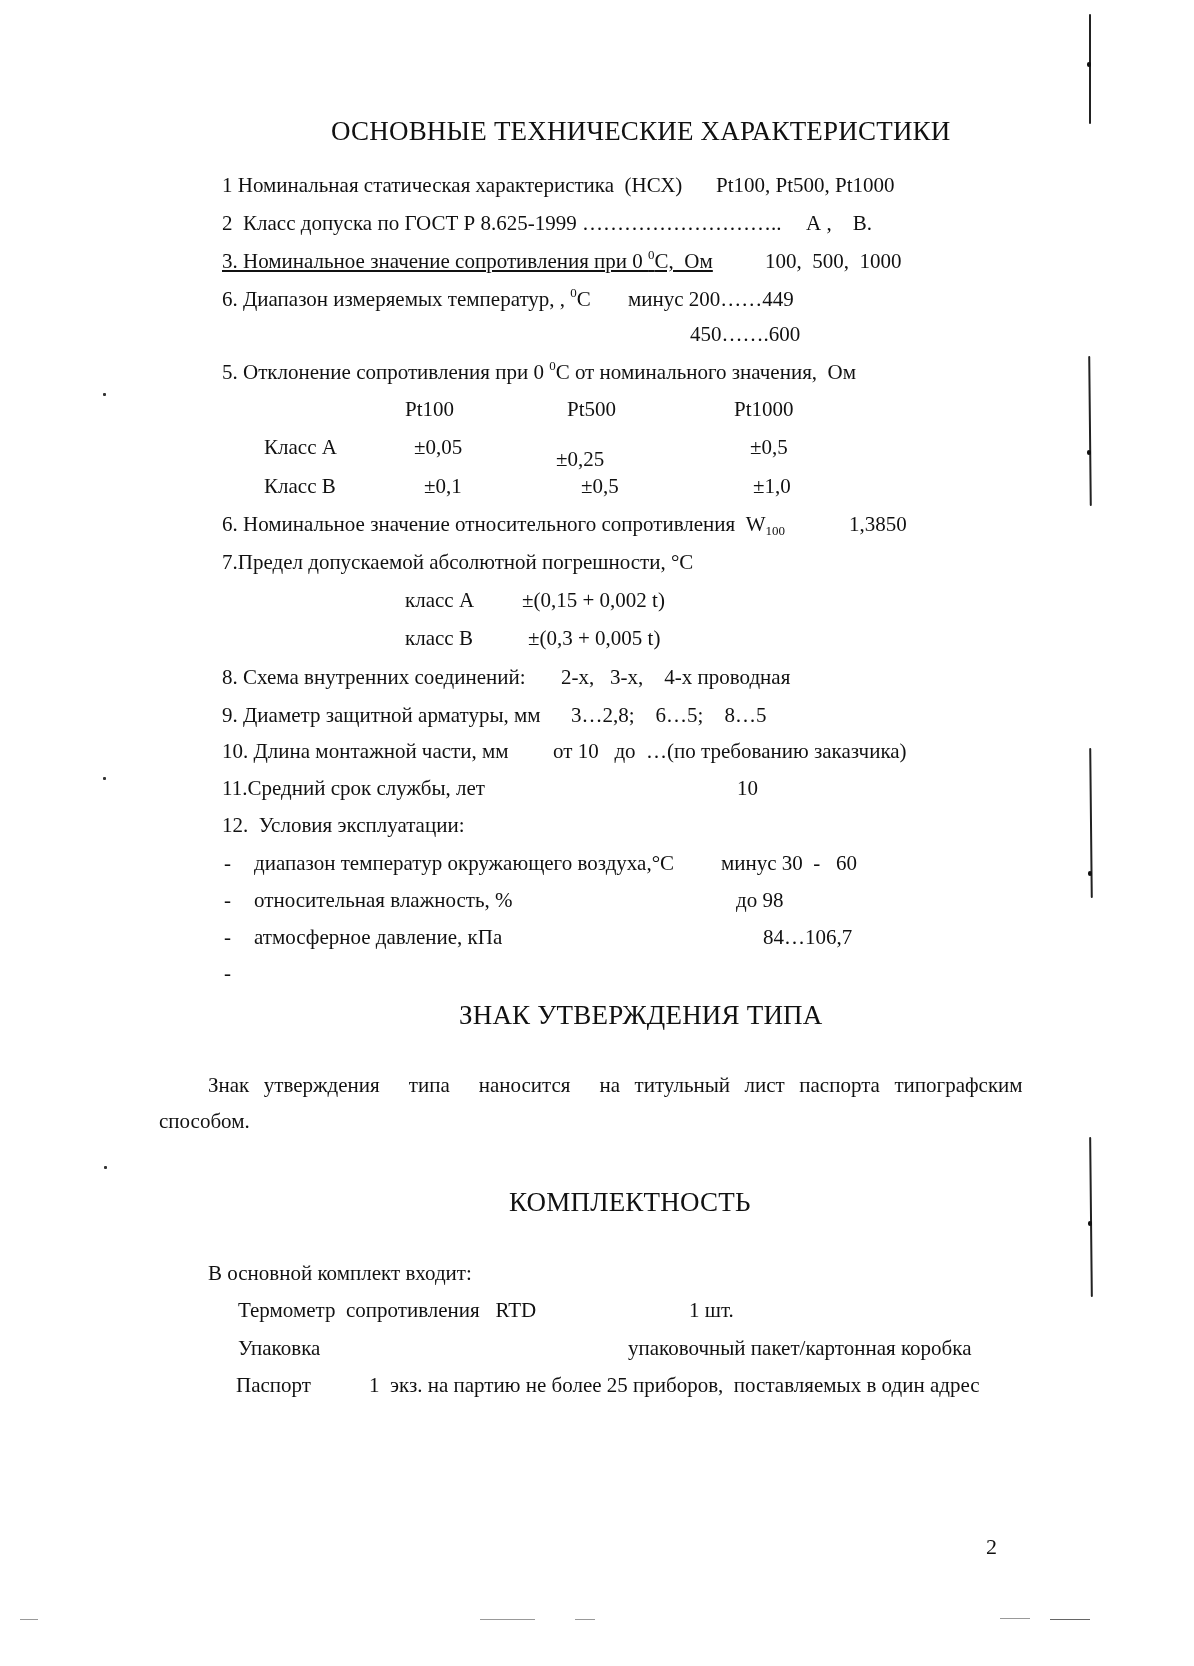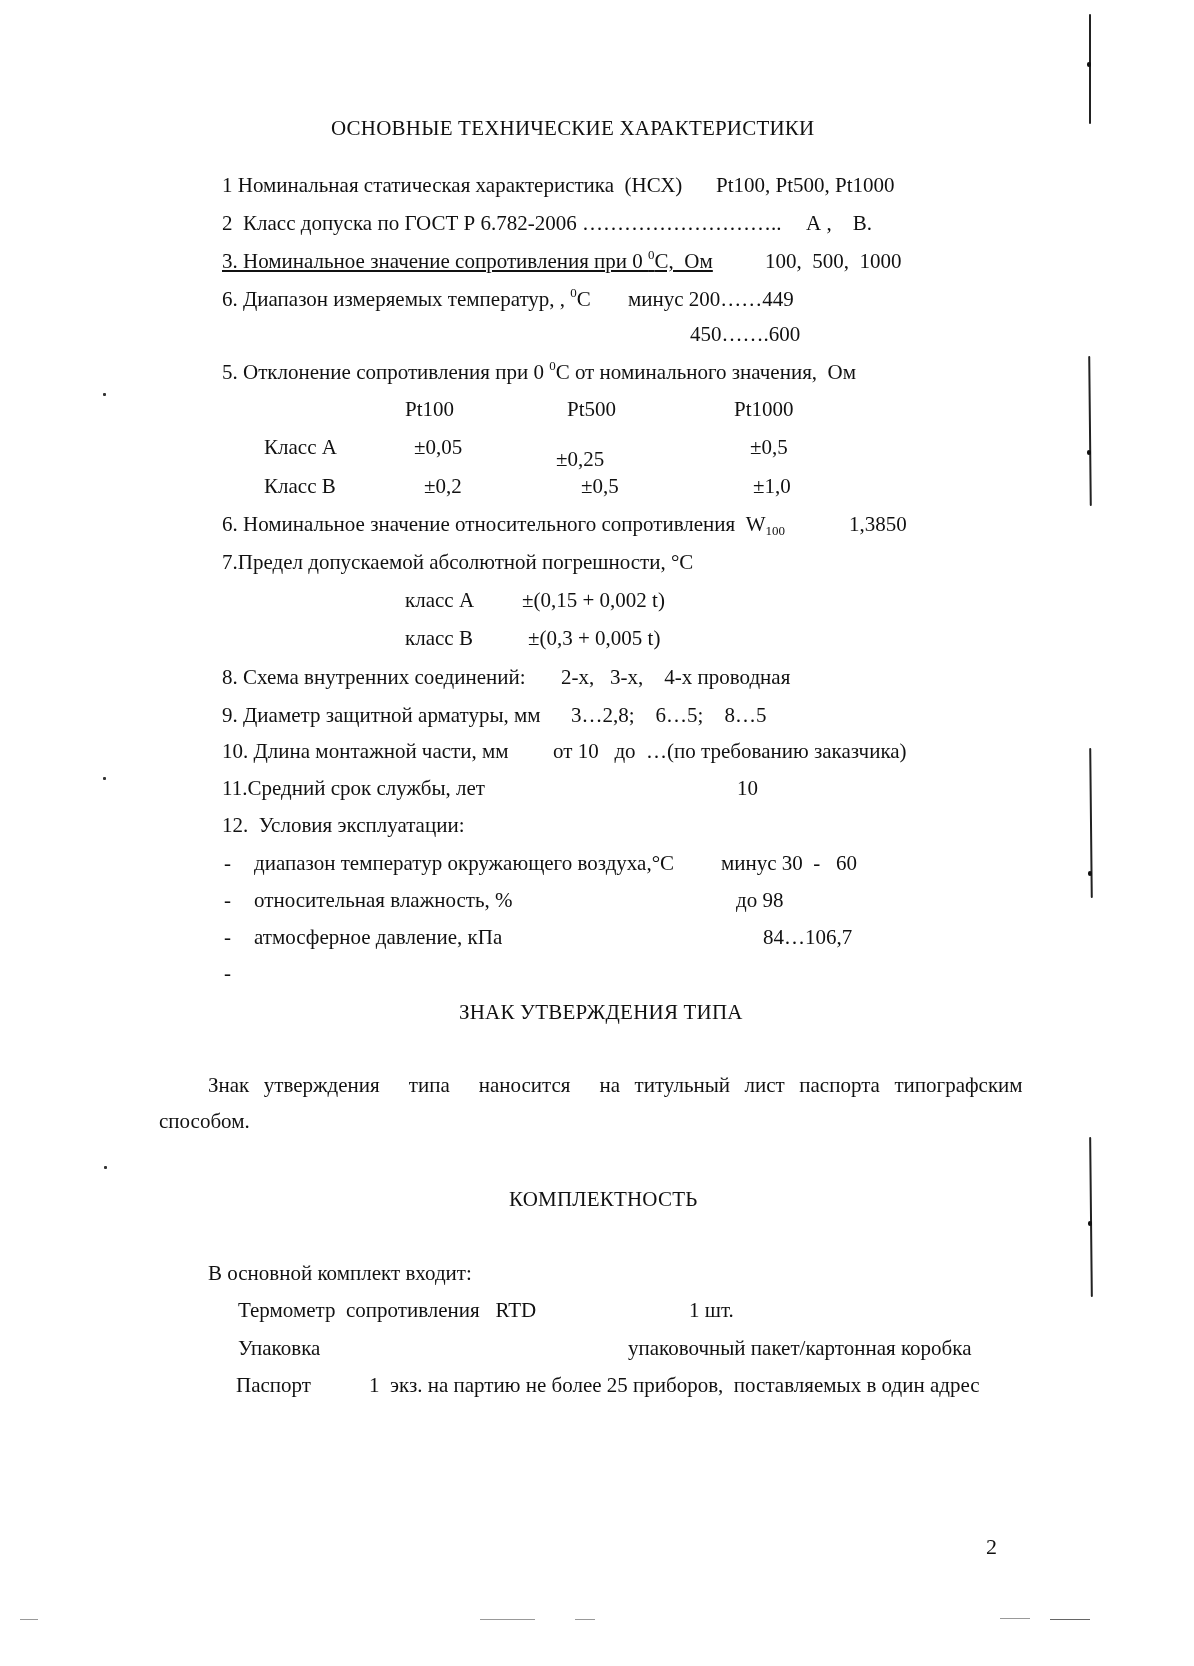--- a/index.html
+++ b/index.html
@@ -14,21 +14,21 @@
       overflow: hidden;
       font-family: "Liberation Serif", "DejaVu Serif", serif;
       color: #111111;
       font-size: 21px;
     }
     .page { position: absolute; inset: 0; }
     .abs { position: absolute; white-space: pre; line-height: 1; }
     .heading {
       position: absolute;
       white-space: pre;
-      font-size: 21px;
+      font-size: 27px;
       letter-spacing: 0.2px;
     }
     sup { font-size: 13px; vertical-align: 9px; line-height: 0; }
     sub { font-size: 13px; vertical-align: -4px; line-height: 0; }
 
     
     .bind-mark {
       position: absolute;
       width: 2px;
       background: #222;
@@ -55,21 +55,21 @@
 </head>
 <body>
 
 <div class="page">
 
   <div class="heading" style="left:331px; top:116px;">ОСНОВНЫЕ ТЕХНИЧЕСКИЕ ХАРАКТЕРИСТИКИ</div>
 
   <div class="abs" style="left:222px; top:175px;">1 Номинальная статическая характеристика  (НСХ)</div>
   <div class="abs" style="left:716px; top:175px;">Pt100, Pt500, Pt1000</div>
 
-  <div class="abs" style="left:222px; top:213px;">2  Класс допуска по ГОСТ Р 6.782-2006 ………………………..</div>
+  <div class="abs" style="left:222px; top:213px;">2  Класс допуска по ГОСТ Р 8.625-1999 ………………………..</div>
   <div class="abs" style="left:806px; top:213px;">А ,    В.</div>
 
   <div class="abs" style="left:222px; top:251px;text-decoration:underline;"><span>3. Номинальное значение сопротивления при 0 </span><sup>0</sup><span>С,  Ом</span></div>
   <div class="abs" style="left:765px; top:251px;">100,  500,  1000</div>
 
   <div class="abs" style="left:222px; top:289px;"><span>6. Диапазон измеряемых температур, , </span><sup>0</sup><span>С</span></div>
   <div class="abs" style="left:628px; top:289px;">минус 200……449</div>
   <div class="abs" style="left:690px; top:324px;">450…….600</div>
 
   <div class="abs" style="left:222px; top:362px;"><span>5. Отклонение сопротивления при 0 </span><sup>0</sup><span>С от номинального значения,  Ом</span></div>
@@ -78,21 +78,21 @@
     <div class="abs" style="left:405px; top:399px;">Pt100</div>
     <div class="abs" style="left:567px; top:399px;">Pt500</div>
     <div class="abs" style="left:734px; top:399px;">Pt1000</div>
 
     <div class="abs" style="left:264px; top:437px;">Класс А</div>
     <div class="abs" style="left:414px; top:437px;">±0,05</div>
     <div class="abs" style="left:556px; top:437px;margin-top:12px;">±0,25</div>
     <div class="abs" style="left:750px; top:437px;">±0,5</div>
 
     <div class="abs" style="left:264px; top:476px;">Класс В</div>
-    <div class="abs" style="left:424px; top:476px;">±0,2</div>
+    <div class="abs" style="left:424px; top:476px;">±0,1</div>
     <div class="abs" style="left:581px; top:476px;">±0,5</div>
     <div class="abs" style="left:753px; top:476px;">±1,0</div>
   </div>
 
   <div class="abs" style="left:222px; top:514px;"><span>6. Номинальное значение относительного сопротивления  W</span><sub>100</sub></div>
   <div class="abs" style="left:849px; top:514px;">1,3850</div>
 
   <div class="abs" style="left:222px; top:552px;">7.Предел допускаемой абсолютной погрешности, °С</div>
   <div class="abs" style="left:405px; top:590px;">класс А</div>
   <div class="abs" style="left:522px; top:590px;">±(0,15 + 0,002 t)</div>

